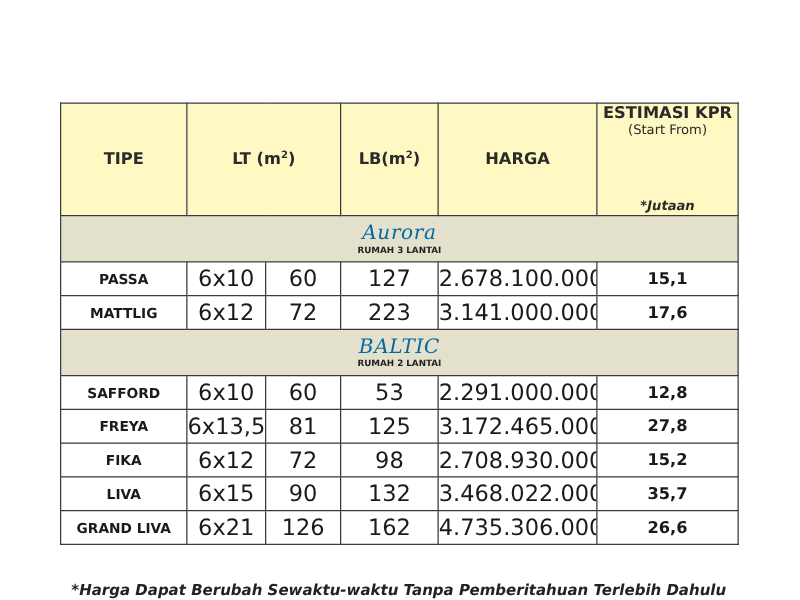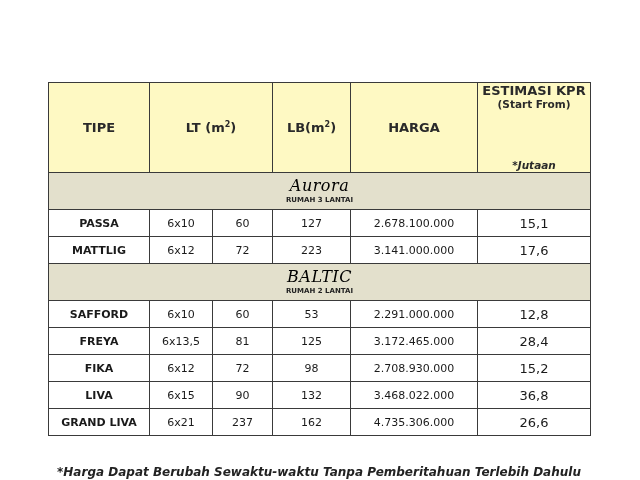--- a/index.html
+++ b/index.html
@@ -14,33 +14,33 @@
   }
   .price-table td, .price-table th {
     border: 1px solid #3a3a3a; padding: 0; text-align: center; vertical-align: middle;
     overflow: hidden; white-space: nowrap;
   }
   .hdr th {
     background: #fef9c3; height: 58px; font-weight: bold; font-size: 13px; color: #2a2a2a;
   }
   .hdr th sup { font-size: 8px; }
   .kpr-title { font-size: 13px; font-weight: bold; line-height: 15px; }
-  .kpr-sub { font-size: 10.5px; font-weight: bold; line-height: 13px; }
+  .kpr-sub { font-size: 10.5px; font-weight: normal; line-height: 13px; }
   .kpr-note { font-size: 10.5px; font-weight: bold; font-style: italic; line-height: 13px; margin-top: 48px; }
   .group td {
     background: #e3e0cc; height: 36px;
   }
   .group-name {
     font-family: "DejaVu Serif", "Liberation Serif", serif; font-style: italic;
-    font-size: 16px; line-height: 18px; color: #000000; letter-spacing: 0.5px;
+    font-size: 16px; line-height: 18px; color: #0369a1; letter-spacing: 0.5px;
   }
   .group-sub { font-size: 7px; font-weight: bold; line-height: 10px; color: #222; }
-  .row td { height: 26px; font-size: 11px; background: #ffffff; }
+  .row td { height: 26px; font-size: 18px; background: #ffffff; }
   .row td.tipe { font-weight: bold; font-size: 11px; }
-  .row td.kpr { font-weight: normal; font-size: 13px; }
+  .row td.kpr { font-weight: bold; font-size: 13px; }
   .footnote {
     position: absolute; left: 48px; top: 465px; width: 542px; text-align: center;
     font-size: 12px; font-style: italic; font-weight: bold; color: #222;
   }
 </style>
 </head>
 <body>
 
 <table class="price-table">
   <colgroup>
@@ -102,42 +102,42 @@
       <td>53</td>
       <td>2.291.000.000</td>
       <td class="kpr">12,8</td>
     </tr>
     <tr class="row">
       <td class="tipe">FREYA</td>
       <td>6x13,5</td>
       <td>81</td>
       <td>125</td>
       <td>3.172.465.000</td>
-      <td class="kpr">28,4</td>
+      <td class="kpr">27,8</td>
     </tr>
     <tr class="row">
       <td class="tipe">FIKA</td>
       <td>6x12</td>
       <td>72</td>
       <td>98</td>
       <td>2.708.930.000</td>
       <td class="kpr">15,2</td>
     </tr>
     <tr class="row">
       <td class="tipe">LIVA</td>
       <td>6x15</td>
       <td>90</td>
       <td>132</td>
       <td>3.468.022.000</td>
-      <td class="kpr">36,8</td>
+      <td class="kpr">35,7</td>
     </tr>
     <tr class="row">
       <td class="tipe">GRAND LIVA</td>
       <td>6x21</td>
-      <td>237</td>
+      <td>126</td>
       <td>162</td>
       <td>4.735.306.000</td>
       <td class="kpr">26,6</td>
     </tr>
   </tbody>
 </table>
 
 <div class="footnote">*Harga Dapat Berubah Sewaktu-waktu Tanpa Pemberitahuan Terlebih Dahulu</div>
 
 </body></html>

